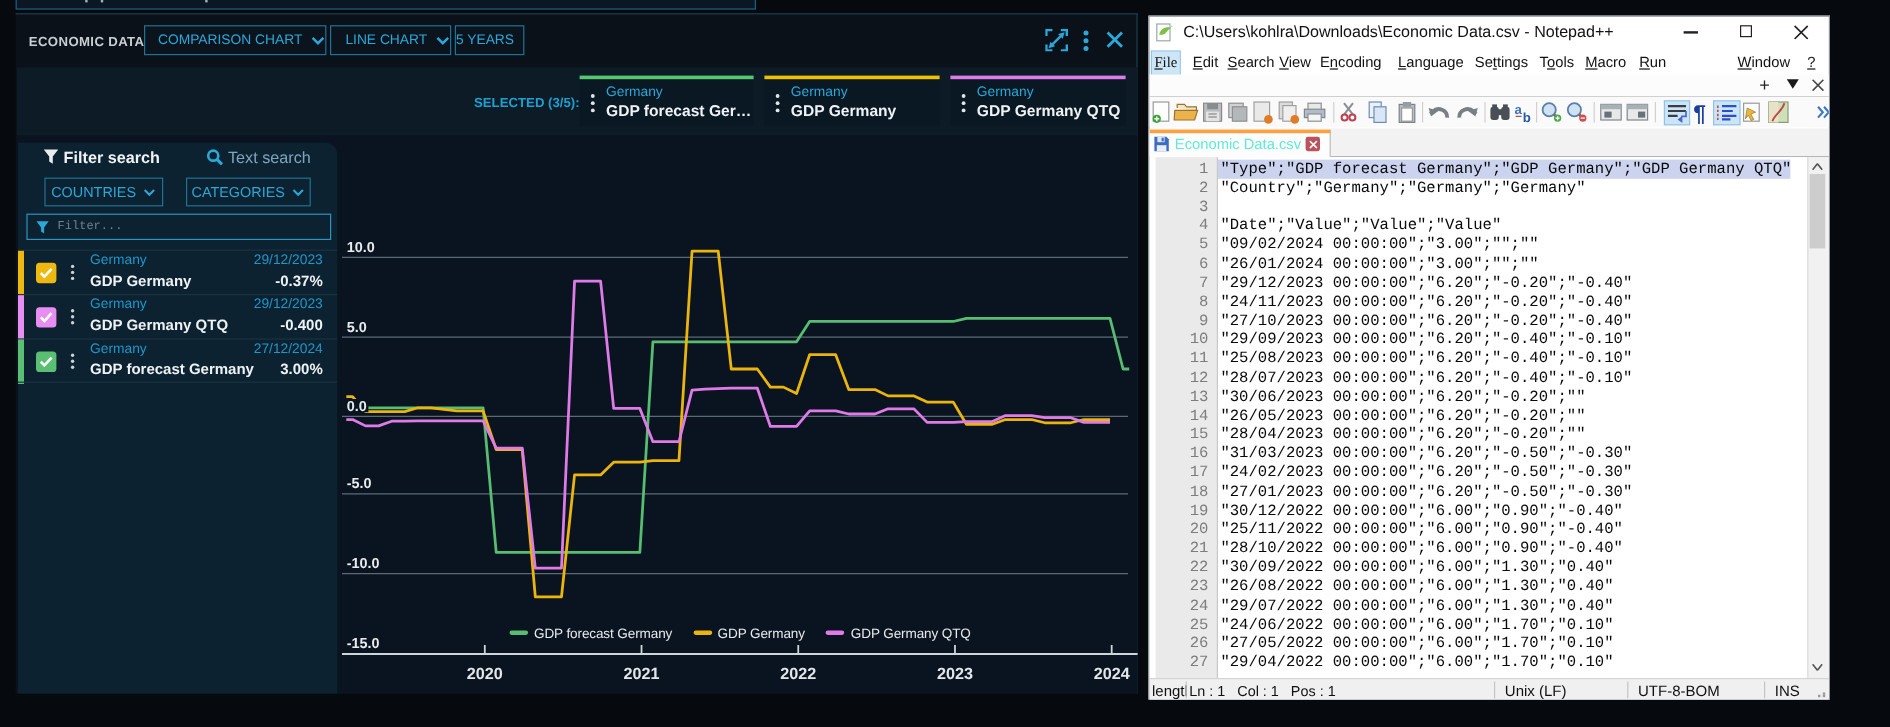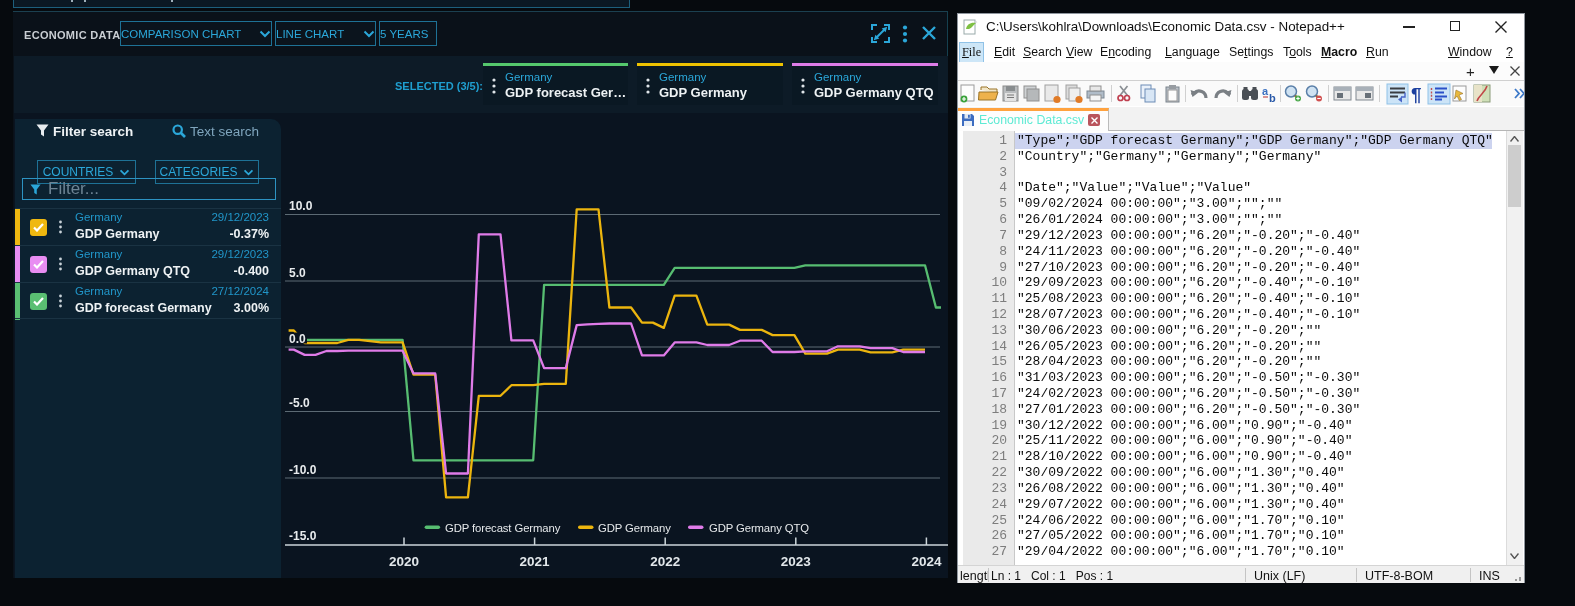--- a/index.html
+++ b/index.html
@@ -33,21 +33,21 @@
     </svg>
   </div>
 <div class="abs hdrbtn" style="left:379px; top:21px; width:58px; height:25px;">
     <span>5 YEARS</span>
     <svg class="chev" width="12" height="8" viewBox="0 0 12 8">
       <path d="M1.5 1.5 L6 6 L10.5 1.5" fill="none" stroke="#2ba7d9" stroke-width="2"></path>
     </svg>
   </div>
 
 <style>
- .hdrbtn { border:1px solid #1e7296; display:flex; align-items:center; justify-content:space-between; gap:7px; color:#2ba7d9; font-size:11.5px; background:rgba(13,26,36,.4); }
+ .hdrbtn { border:1px solid #1e7296; display:flex; align-items:center; justify-content:flex-end; gap:7px; color:#2ba7d9; font-size:11.5px; background:rgba(13,26,36,.4); }
  .hdrbtn span { white-space:nowrap; }
 </style>
 
 <svg class="abs" style="left:871px; top:24px;" width="19" height="19" viewBox="0 0 19 19">
   <g stroke="#2ba7d9" stroke-width="2" fill="none">
     <path d="M1 6 V1 H6"></path>
       <path d="M13 1 H18 V6"></path>
       <path d="M18 13 V18 H13"></path>
       <path d="M6 18 H1 V13"></path>
     <path d="M5.2 13.8 L13.8 5.2"></path>
@@ -127,28 +127,28 @@
       <path d="M1.5 1.5 L6 6 L10.5 1.5" fill="none" stroke="#2ba7d9" stroke-width="2"></path>
     </svg>
   </div>
 <div class="abs sbtn" style="left:155px; top:148px; width:104px; height:24px;">
     <span>CATEGORIES</span>
     <svg width="11" height="7" viewBox="0 0 12 8">
       <path d="M1.5 1.5 L6 6 L10.5 1.5" fill="none" stroke="#2ba7d9" stroke-width="2"></path>
     </svg>
   </div>
 <style>
- .sbtn { border:1px solid #1e7296; display:flex; align-items:center; justify-content:center; gap:6px; color:#2ba7d9; font-size:12px;margin-top:12px; }
+ .sbtn { border:1px solid #1e7296; display:flex; align-items:center; justify-content:center; gap:6px; color:#2ba7d9; font-size:12px; }
 </style>
 
 <div class="abs" style="left:22px; top:178px; width:254px; height:22px; border:1px solid #2d93c2; display:flex; align-items:center; padding-left:7px; gap:7px;">
   <svg width="11" height="11" viewBox="0 0 13 13">
       <path d="M0.5 0.5 H12.5 L8 6.5 V12.5 L5 10.5 V6.5 Z" fill="#2ba7d9"></path>
     </svg>
-  <span style="font-size:17px; color:#6e8494;">Filter...</span>
+  <span style="font-size:10px; color:#6e8494;font-family:Liberation Mono, monospace;">Filter...</span>
 </div>
 
 <div class="abs row" style="top:208px;">
   <div class="bar" style="background:#efb810;"></div>
   <div class="cb" style="background:#efb810;">
       <svg width="11" height="9" viewBox="0 0 11 9">
         <path d="M1 4.5 L4 7.5 L10 1" fill="none" stroke="#fff" stroke-width="2.2"></path>
       </svg>
     </div>
   <svg class="rkb" width="5" height="14" viewBox="0 0 5 14">
@@ -296,21 +296,21 @@
 
 <div class="abs" style="left:959px; top:43px; width:564px; height:19px; background:#fff; font-size:12.3px; color:#111;">
   <span class="mi" style="left:1px; background:#cde6f7; outline:1px solid #90c2e7;font-family:Liberation Serif, serif;"><u>F</u>ile</span>
   <span class="mi" style="left:33px;"><u>E</u>dit</span>
   <span class="mi" style="left:62px;"><u>S</u>earch</span>
   <span class="mi" style="left:105px;"><u>V</u>iew</span>
   <span class="mi" style="left:139px;">E<u>n</u>coding</span>
   <span class="mi" style="left:204px;"><u>L</u>anguage</span>
   <span class="mi" style="left:268px;">Se<u>t</u>tings</span>
   <span class="mi" style="left:322px;">T<u>o</u>ols</span>
-  <span class="mi" style="left:360px;font-weight:bold;"><u>M</u>acro</span>
+  <span class="mi" style="left:360px;"><u>M</u>acro</span>
   <span class="mi" style="left:405px;"><u>R</u>un</span>
   <span class="mi" style="left:437px;margin-top:36px;"><u>P</u>lugins</span>
   <span class="mi" style="left:487px;"><u>W</u>indow</span>
   <span class="mi" style="left:545px;"><u>?</u></span>
 </div>
 <style>
  .mi { position:absolute; top:0; padding:2px 2px; white-space:nowrap; }
 </style>
 
 <div class="abs" style="left:958px; top:62px; width:566px; height:19px; background:#fcfcfc; border-bottom:1px solid #d0d0d0;"></div>

